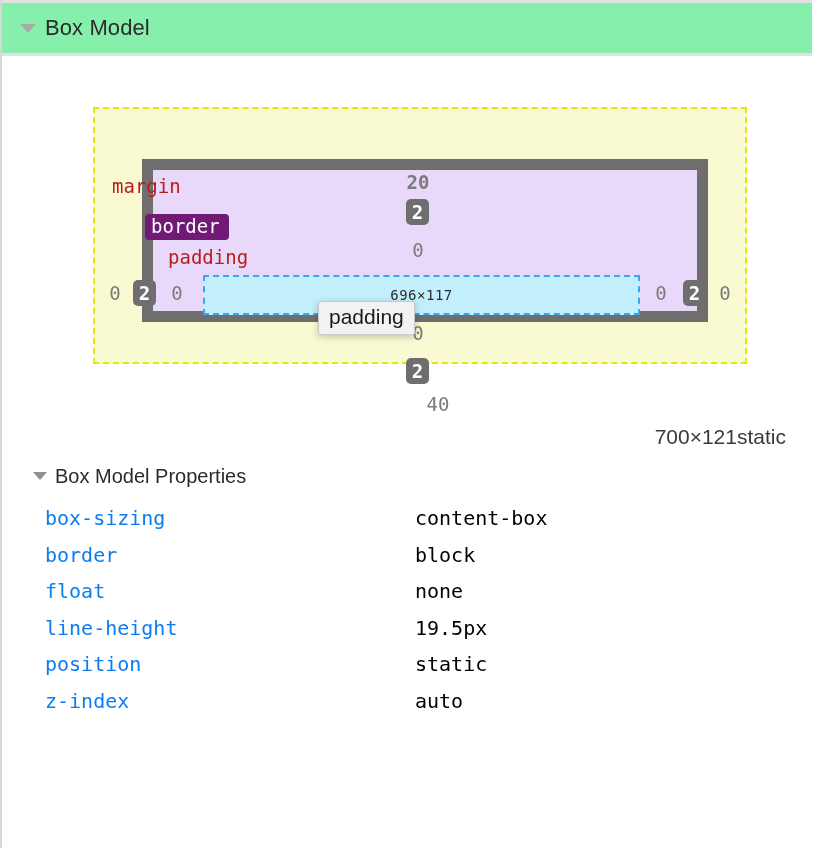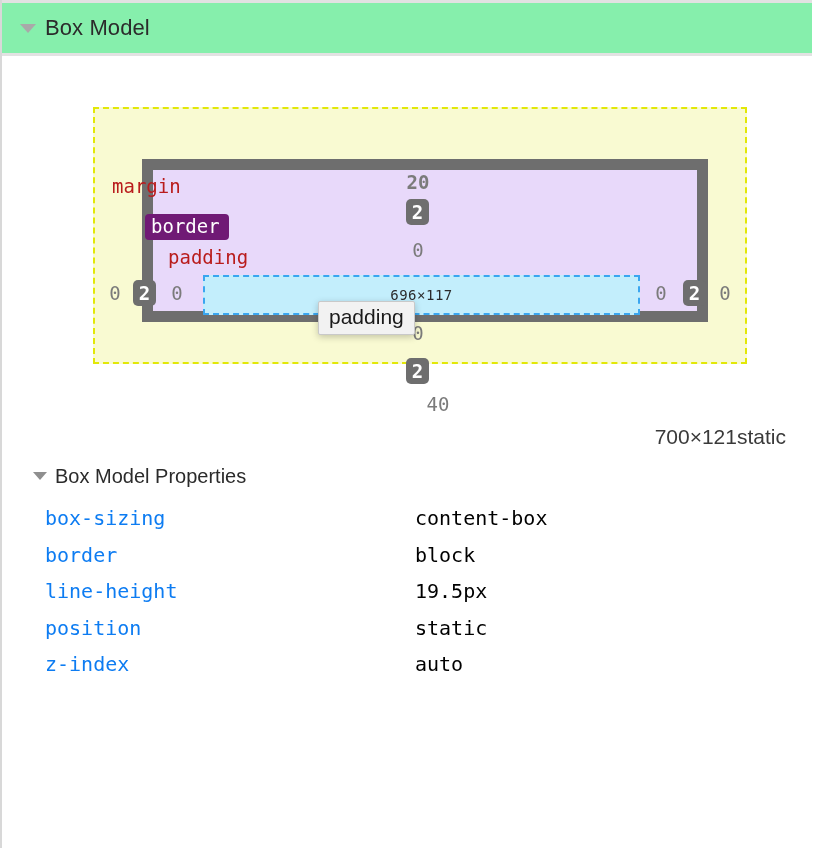--- a/index.html
+++ b/index.html
@@ -313,20 +313,24 @@
   <div id="prop-list">
       <div class="prop-row">
         <span class="prop-name">box-sizing</span>
         <span class="prop-value">content-box</span>
       </div>
       <div class="prop-row">
         <span class="prop-name">border</span>
         <span class="prop-value">block</span>
       </div>
       <div class="prop-row">
+        <span class="prop-name">float</span>
+        <span class="prop-value">none</span>
+      </div>
+      <div class="prop-row">
         <span class="prop-name">line-height</span>
         <span class="prop-value">19.5px</span>
       </div>
       <div class="prop-row">
         <span class="prop-name">position</span>
         <span class="prop-value">static</span>
       </div>
       <div class="prop-row">
         <span class="prop-name">z-index</span>
         <span class="prop-value">auto</span>

